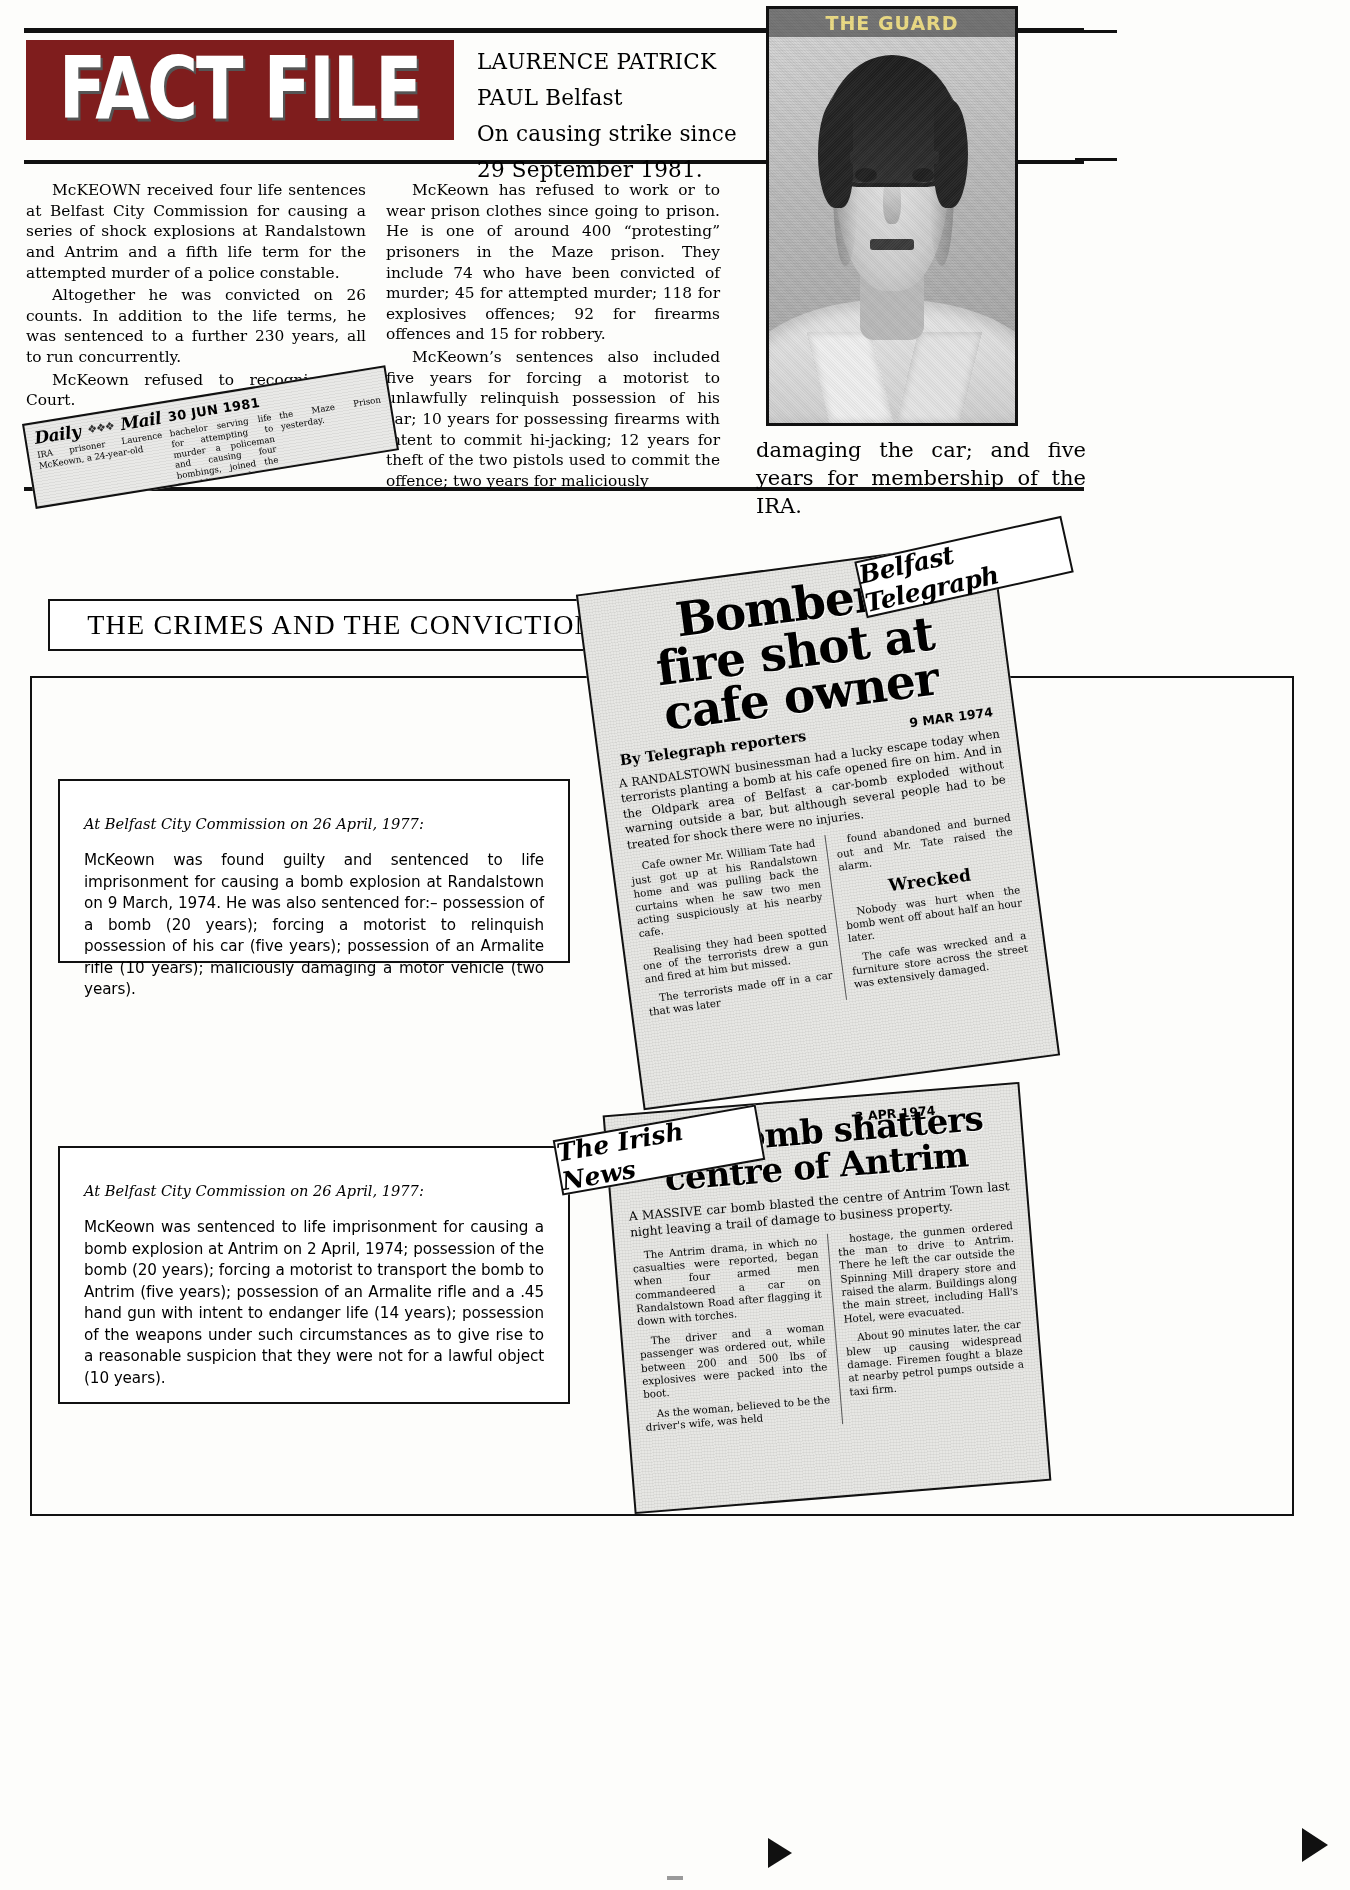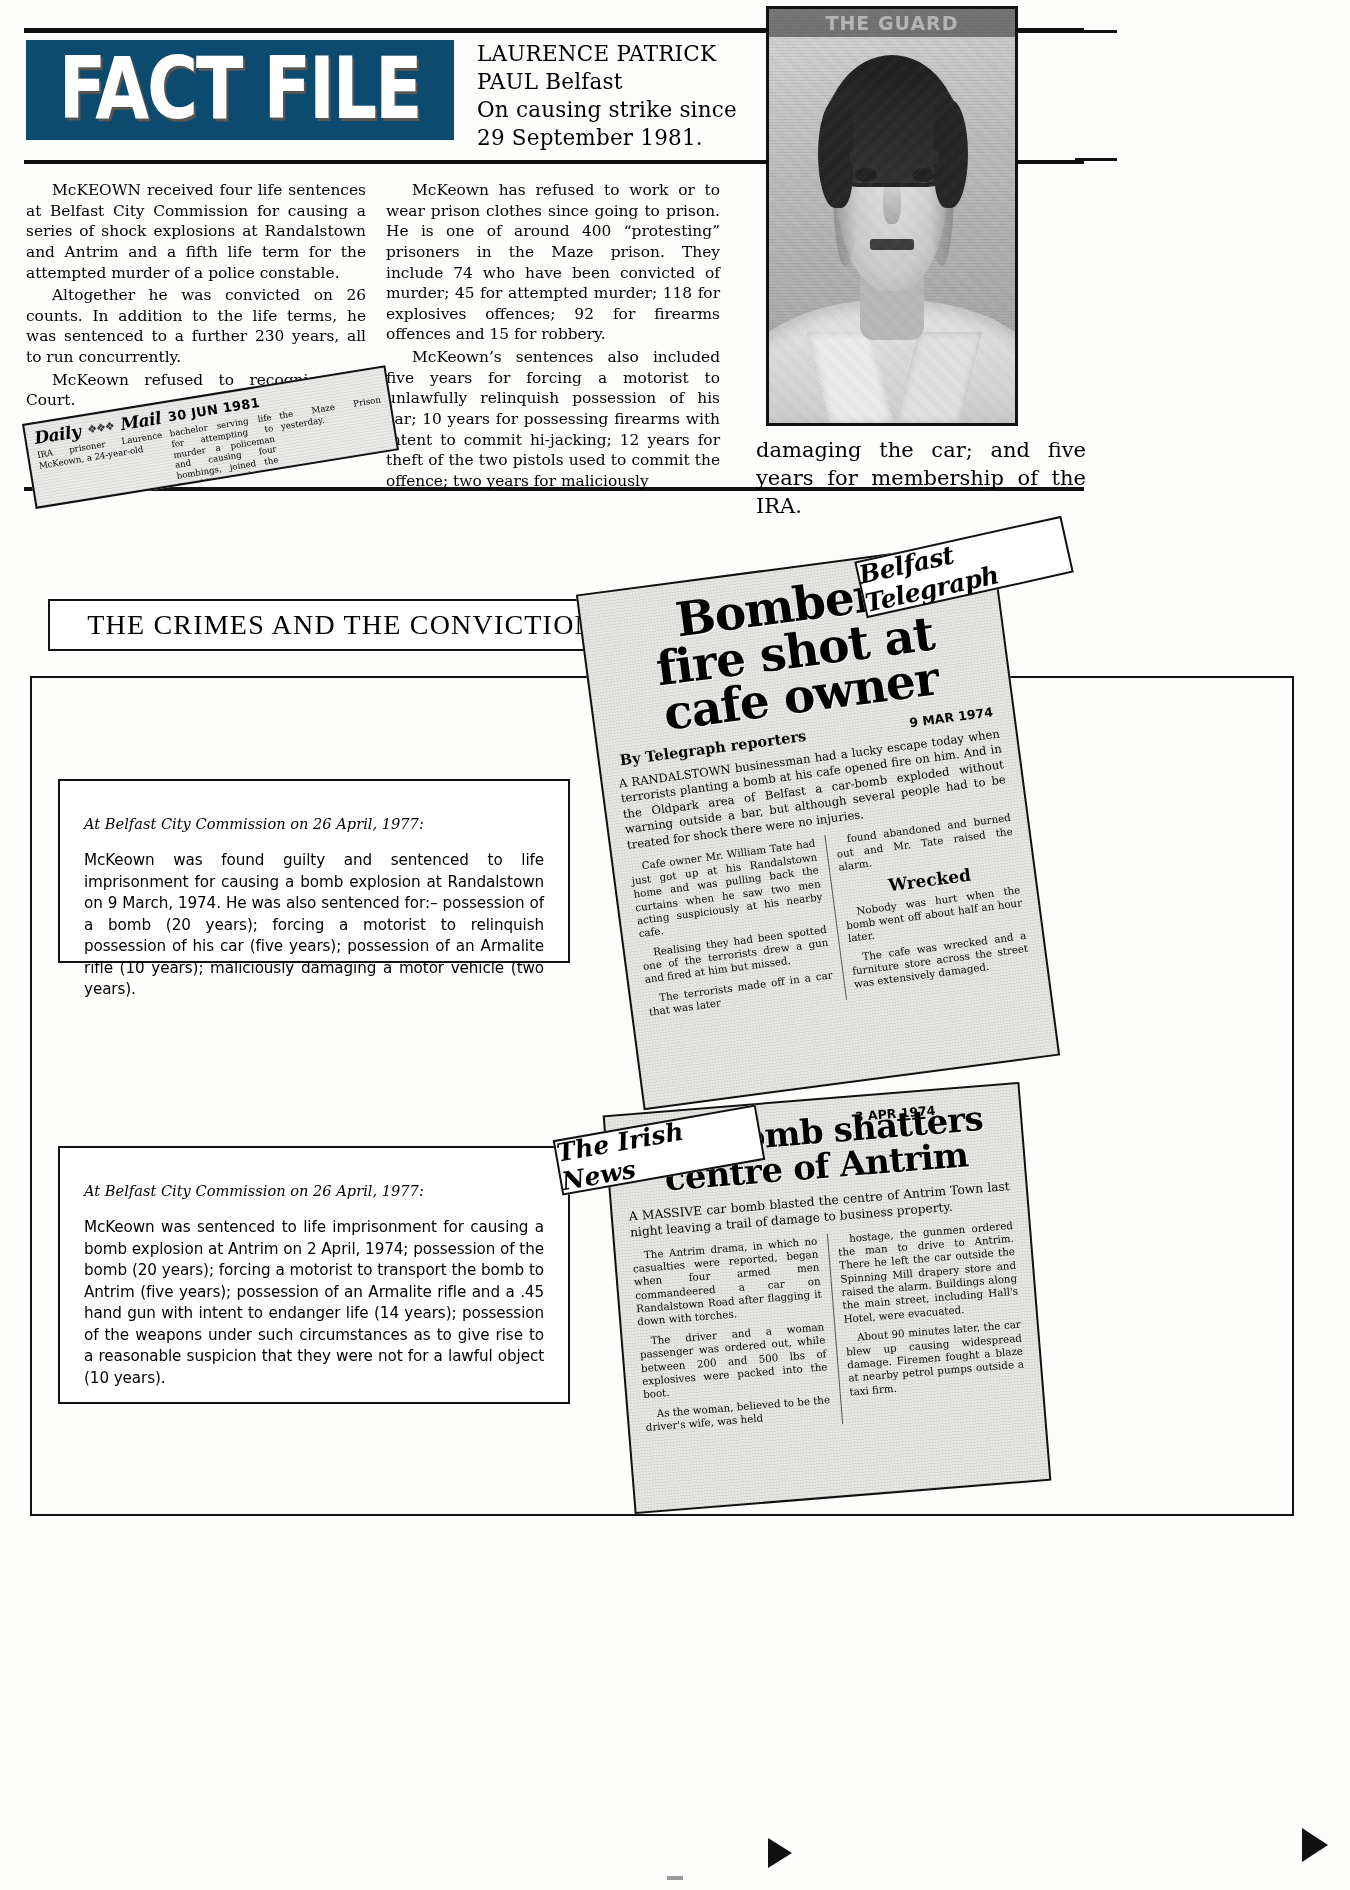--- a/index.html
+++ b/index.html
@@ -17,21 +17,21 @@
   
   .rule-top { position:absolute; left:24px; top:28px; width:1060px; height:5px; background:#111; }
   .rule-top2 { position:absolute; left:24px; top:160px; width:1060px; height:4px; background:#111; }
   .rule-mid  { position:absolute; left:24px; top:487px; width:1060px; height:4px; background:#111; }
   .tick-r1 { position:absolute; left:1075px; top:30px; width:42px; height:3px; background:#111; }
   .tick-r2 { position:absolute; left:1075px; top:158px; width:42px; height:3px; background:#111; }
 
   
   .factfile-box {
     position:absolute; left:26px; top:40px; width:428px; height:100px;
-    background:#0c4a6e;
+    background:#7f1d1d;
     display:flex; align-items:center; justify-content:center;text-align:right;
   }
   .factfile-text {
     font-family:"DejaVu Sans", sans-serif;
     font-weight:900;
     font-size:73px;
     letter-spacing:-2px;
     color:#fff;
     line-height:1;
     transform:scaleX(1.06) scaleY(1.18);
@@ -41,31 +41,31 @@
   }
 
   
   .subject {
     position:absolute; left:477px; top:40px; width:280px;
     font-family:"DejaVu Serif", serif;
     font-size:21.5px;
     line-height:1.30;
     letter-spacing:0.2px;
   }
-  .subject div { white-space:nowrap; }
+  .subject div { white-space:nowrap;margin-top:8px; }
 
   
   .portrait-frame {
     position:absolute; left:766px; top:6px; width:252px; height:420px;
     border:3px solid #111; background:#cfcfcf;
     overflow:hidden;
   }
   .portrait-frame .banner {
     position:absolute; top:0; left:0; right:0; height:28px;
-    background:#2a2a2a; color:#a3a3a3;
+    background:#2a2a2a; color:#fde047;
     font-family:"DejaVu Sans", sans-serif; font-weight:900; font-size:19px;
     letter-spacing:1px; text-align:center; line-height:28px;
     opacity:.55;
   }
   .portrait-inner { position:absolute; inset:0; }
   
   .p-bg { position:absolute; inset:0; background:
       repeating-linear-gradient(0deg, rgba(0,0,0,.055) 0 1px, rgba(255,255,255,0) 1px 3px),
       linear-gradient(170deg,#d9d9d9 0%, #bdbdbd 40%, #9e9e9e 100%); }
   .p-shoulders { position:absolute; left:-14%; bottom:0; width:128%; height:30%;

